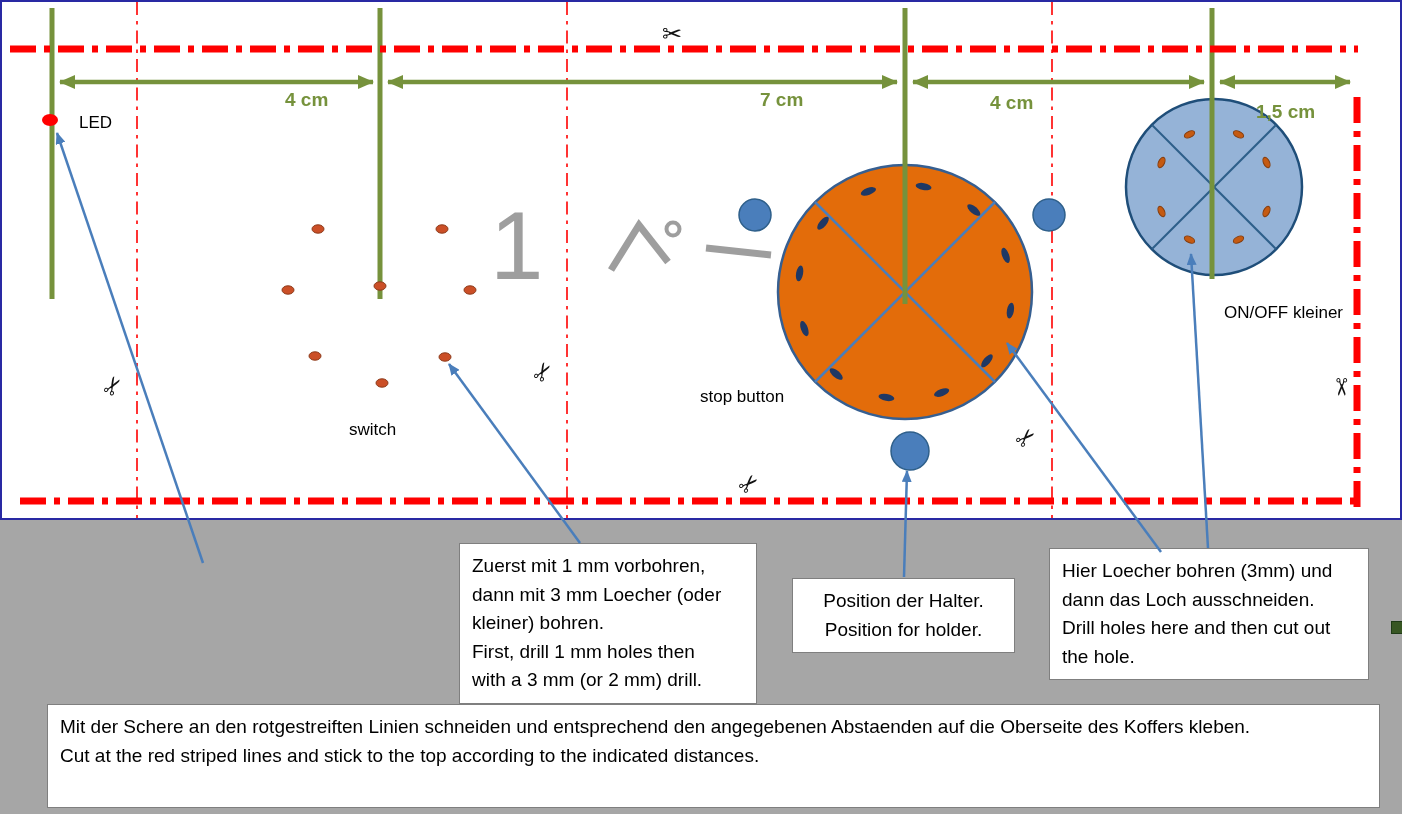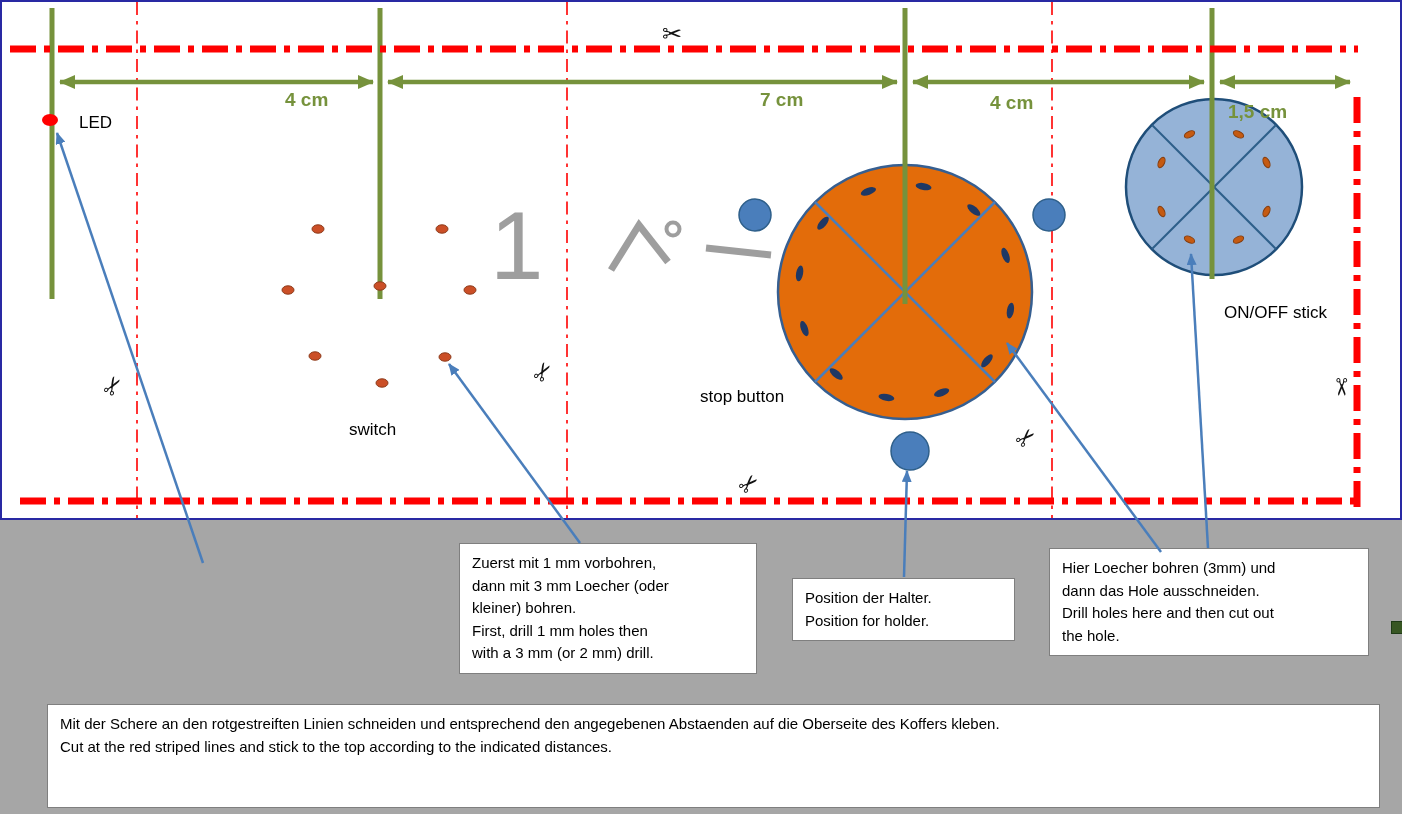--- a/index.html
+++ b/index.html
@@ -5,24 +5,24 @@
   html,body{margin:0;padding:0;background:#a6a6a6;font-family:"Liberation Sans",sans-serif;}
   .stage{position:relative;width:1402px;height:814px;background:#a6a6a6;overflow:hidden;}
   .template{position:absolute;left:0;top:0;width:1402px;height:520px;background:#ffffff;
             border:2px solid #2929a3;box-sizing:border-box;}
   .template svg{position:absolute;left:0;top:0;}
   .lbl{position:absolute;color:#000;font-size:17px;white-space:nowrap;}
   .meas{position:absolute;color:#76923c;font-weight:bold;font-size:19px;white-space:nowrap;}
   .scissors{position:absolute;font-size:24px;color:#111;line-height:1;}
   .watermark{position:absolute;left:488px;top:196px;color:#9e9e9e;font-size:96px;line-height:1;}
   .note{position:absolute;background:#ffffff;border:1px solid #7f7f7f;padding:8px 12px;
-        font-size:15px;line-height:1.5;white-space:pre-line;z-index:4;box-sizing:border-box;color:#000;}
+        font-size:19px;line-height:1.5;white-space:pre-line;z-index:4;box-sizing:border-box;color:#000;}
   .note-led{left:35px;top:560px;width:330px;}
   .note-drill{left:459px;top:543px;width:298px;}
-  .note-holder{left:792px;top:578px;width:223px;}
+  .note-holder{left:792px;top:578px;width:223px;text-align:center;}
   .note-hole{left:1049px;top:548px;width:320px;}
   .note-bottom{left:35px;top:704px;width:1333px;min-height:104px;margin-left:12px;}
   .arrows{position:absolute;left:0;top:0;z-index:10;pointer-events:none;}
   .handle{position:absolute;left:1391px;top:621px;width:11px;height:11px;background:#375623;border:1px solid #1e3a16;z-index:3;}
 </style>
 </head>
 <body>
 
 <div class="stage">
 
@@ -123,44 +123,44 @@
         <line x1="18" y1="499" x2="1356" y2="499"></line>
         <line x1="1355" y1="95" x2="1355" y2="505"></line>
       </g>
     </svg>
 
     <div class="watermark">1</div>
 
     <div class="lbl" style="left:68px;top:111px;margin-left:9px;">LED</div>
     <div class="lbl" style="left:347px;top:418px;">switch</div>
     <div class="lbl" style="left:698px;top:385px;">stop button</div>
-    <div class="lbl" style="left:1222px;top:301px;">ON/OFF stick</div>
+    <div class="lbl" style="left:1222px;top:301px;">ON/OFF kleiner</div>
 
     <div class="meas" style="left:283px;top:87px;">4 cm</div>
     <div class="meas" style="left:758px;top:87px;">7 cm</div>
     <div class="meas" style="left:988px;top:90px;">4 cm</div>
-    <div class="meas" style="left:1226px;top:99px;">1,5 cm</div>
+    <div class="meas" style="left:1254px;top:99px;">1,5 cm</div>
 
     <span class="scissors" style="left:660px;top:20px;">✂</span>
     <span class="scissors" style="left:101px;top:372px;transform:rotate(-60deg);">✂</span>
     <span class="scissors" style="left:531px;top:358px;transform:rotate(-60deg);">✂</span>
     <span class="scissors" style="left:1014px;top:424px;transform:rotate(-45deg);">✂</span>
     <span class="scissors" style="left:737px;top:470px;transform:rotate(-45deg);">✂</span>
     <span class="scissors" style="left:1329px;top:373px;transform:rotate(90deg);">✂</span>
   </div>
 
   <div class="note note-drill">Zuerst mit 1 mm vorbohren,
 dann mit 3 mm Loecher (oder
 kleiner)  bohren.
 First, drill 1 mm holes then
 with a 3 mm (or 2 mm) drill.</div>
   <div class="note note-holder">Position der Halter.
 Position for holder.</div>
   <div class="note note-hole">Hier Loecher bohren (3mm) und
-dann das Hole ausschneiden.
+dann das Loch ausschneiden.
 Drill holes here and then cut out
 the hole.</div>
   <div class="note note-bottom">Mit der Schere an den rotgestreiften Linien schneiden und entsprechend den angegebenen Abstaenden auf die Oberseite des Koffers kleben.
 Cut at the red striped lines and stick to the top according to the indicated distances.</div>
 
   <div class="handle"></div>
 
   <svg class="arrows" width="1402" height="814" viewBox="0 0 1402 814">
     <defs>
       <marker id="mB" viewBox="0 0 12 10" markerWidth="12" markerHeight="10" refX="11" refY="5" orient="auto" markerUnits="userSpaceOnUse">

